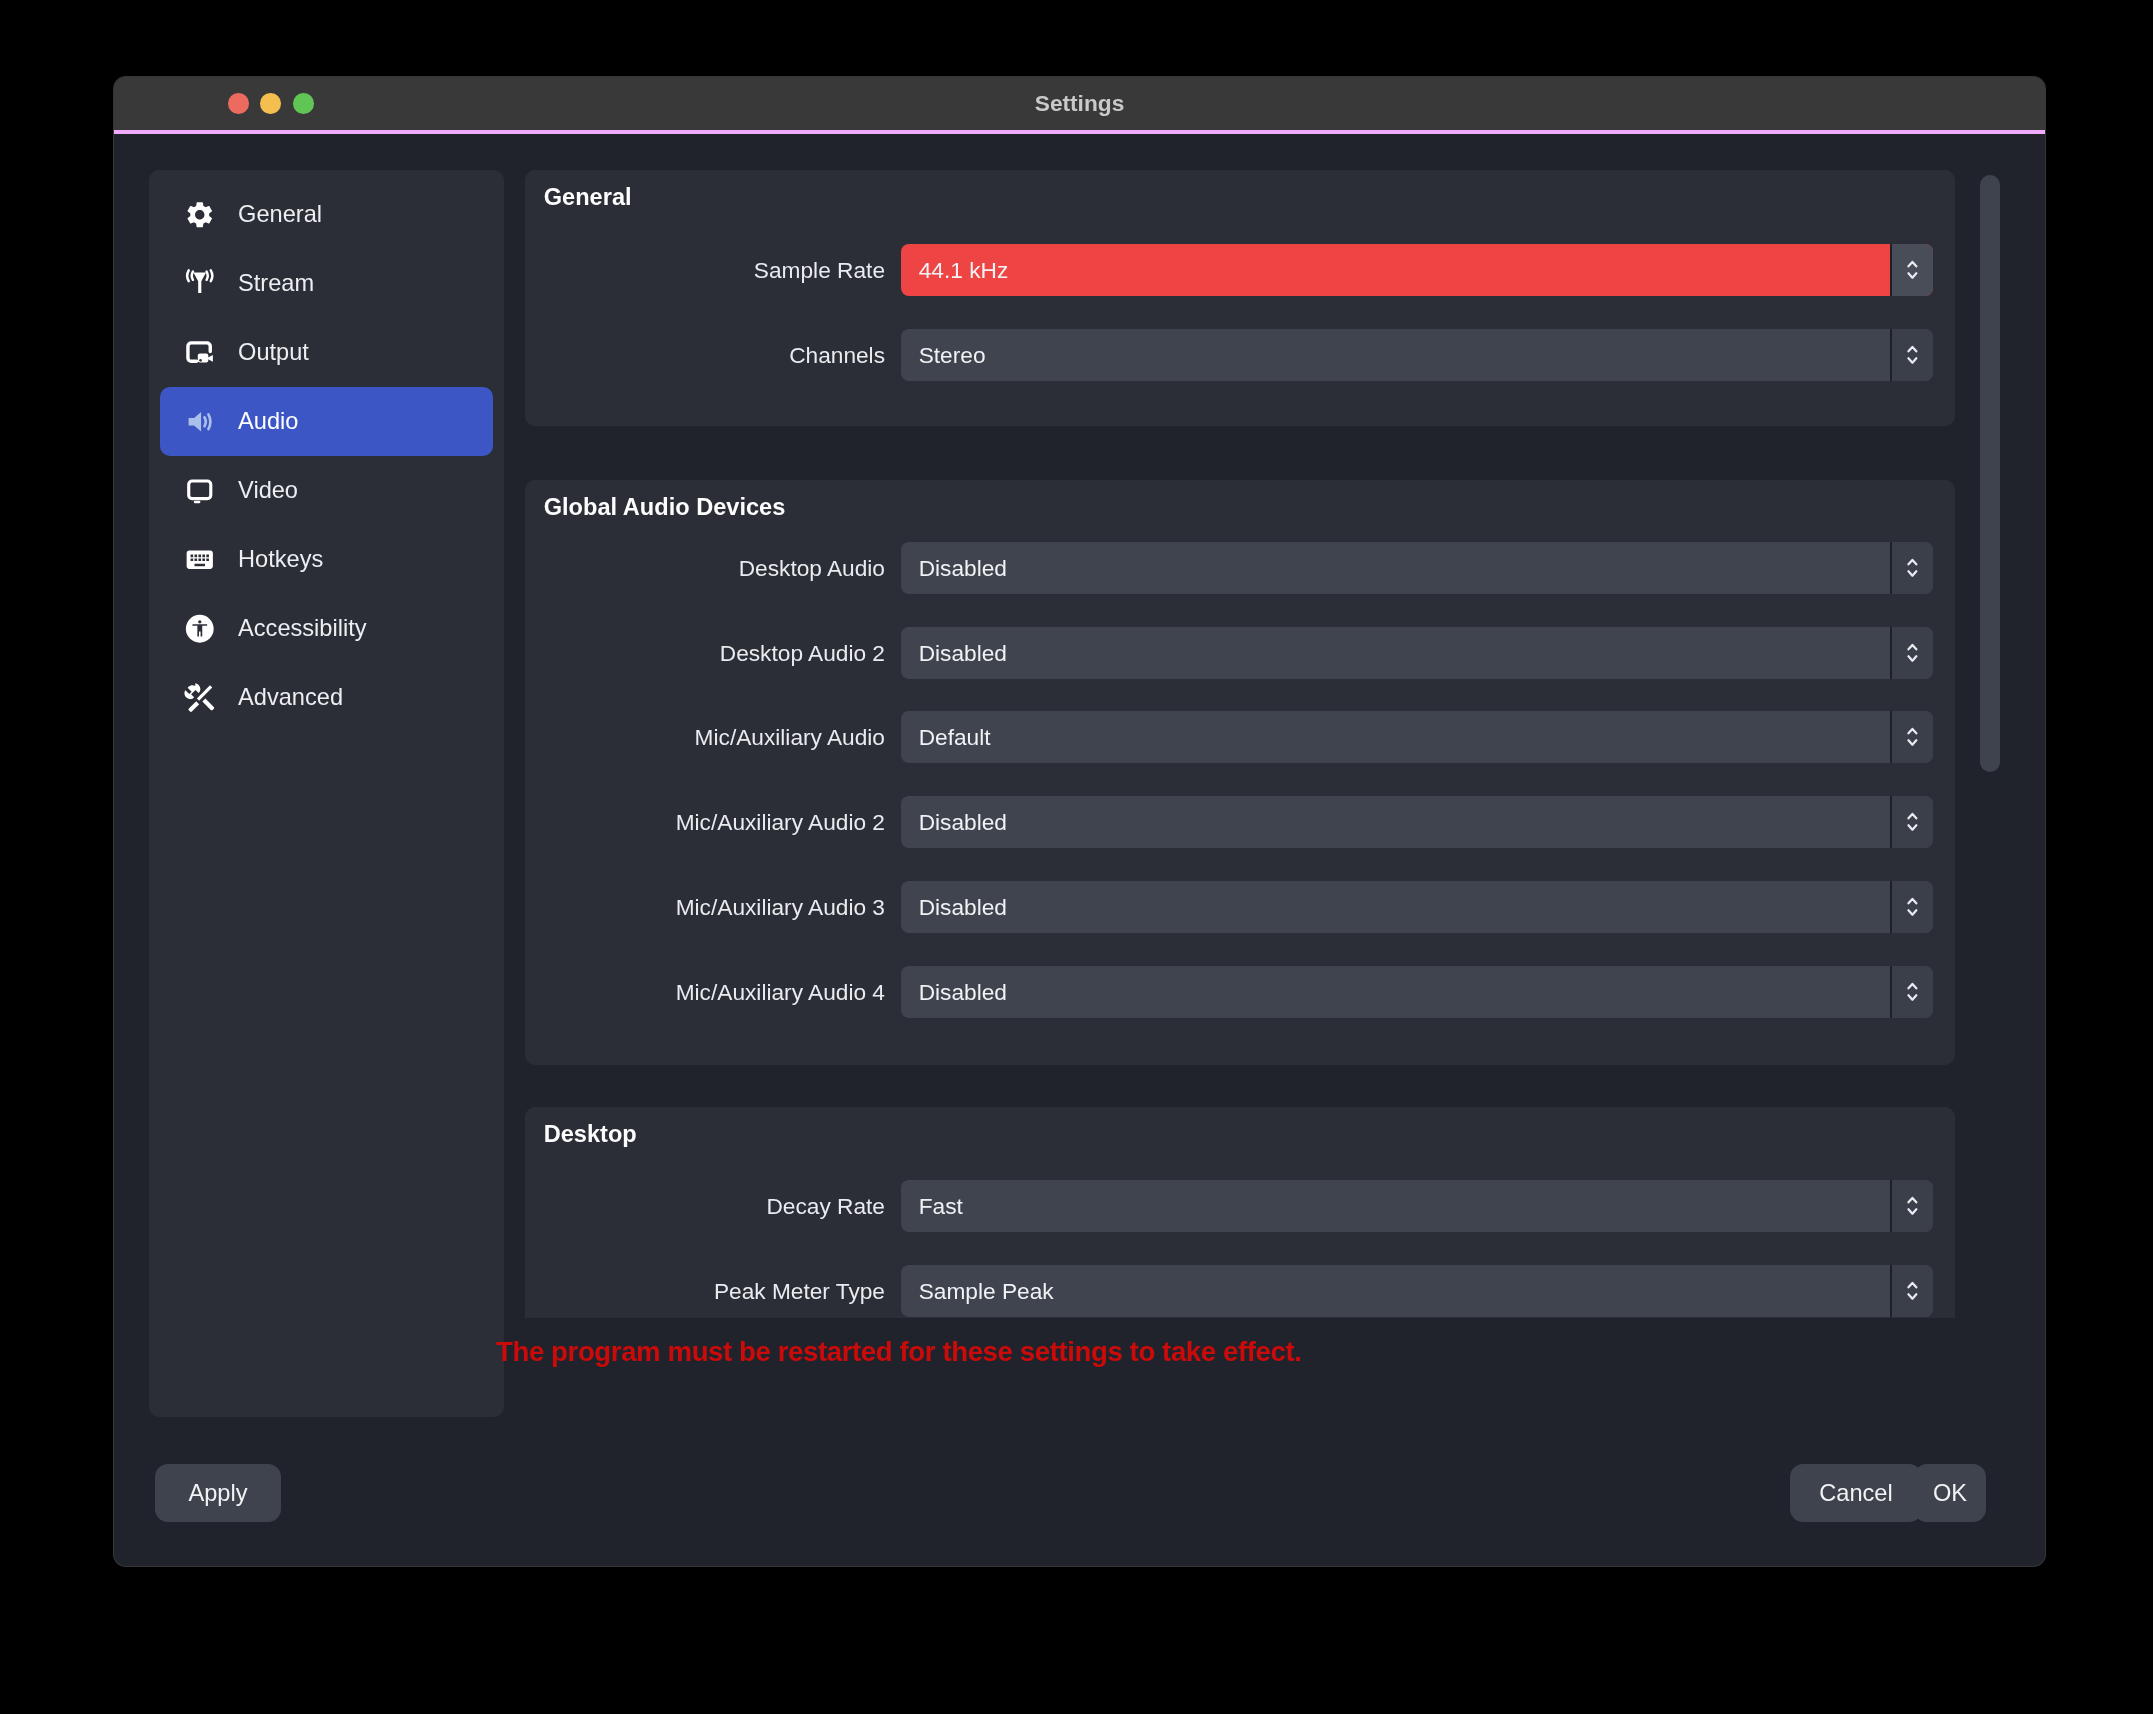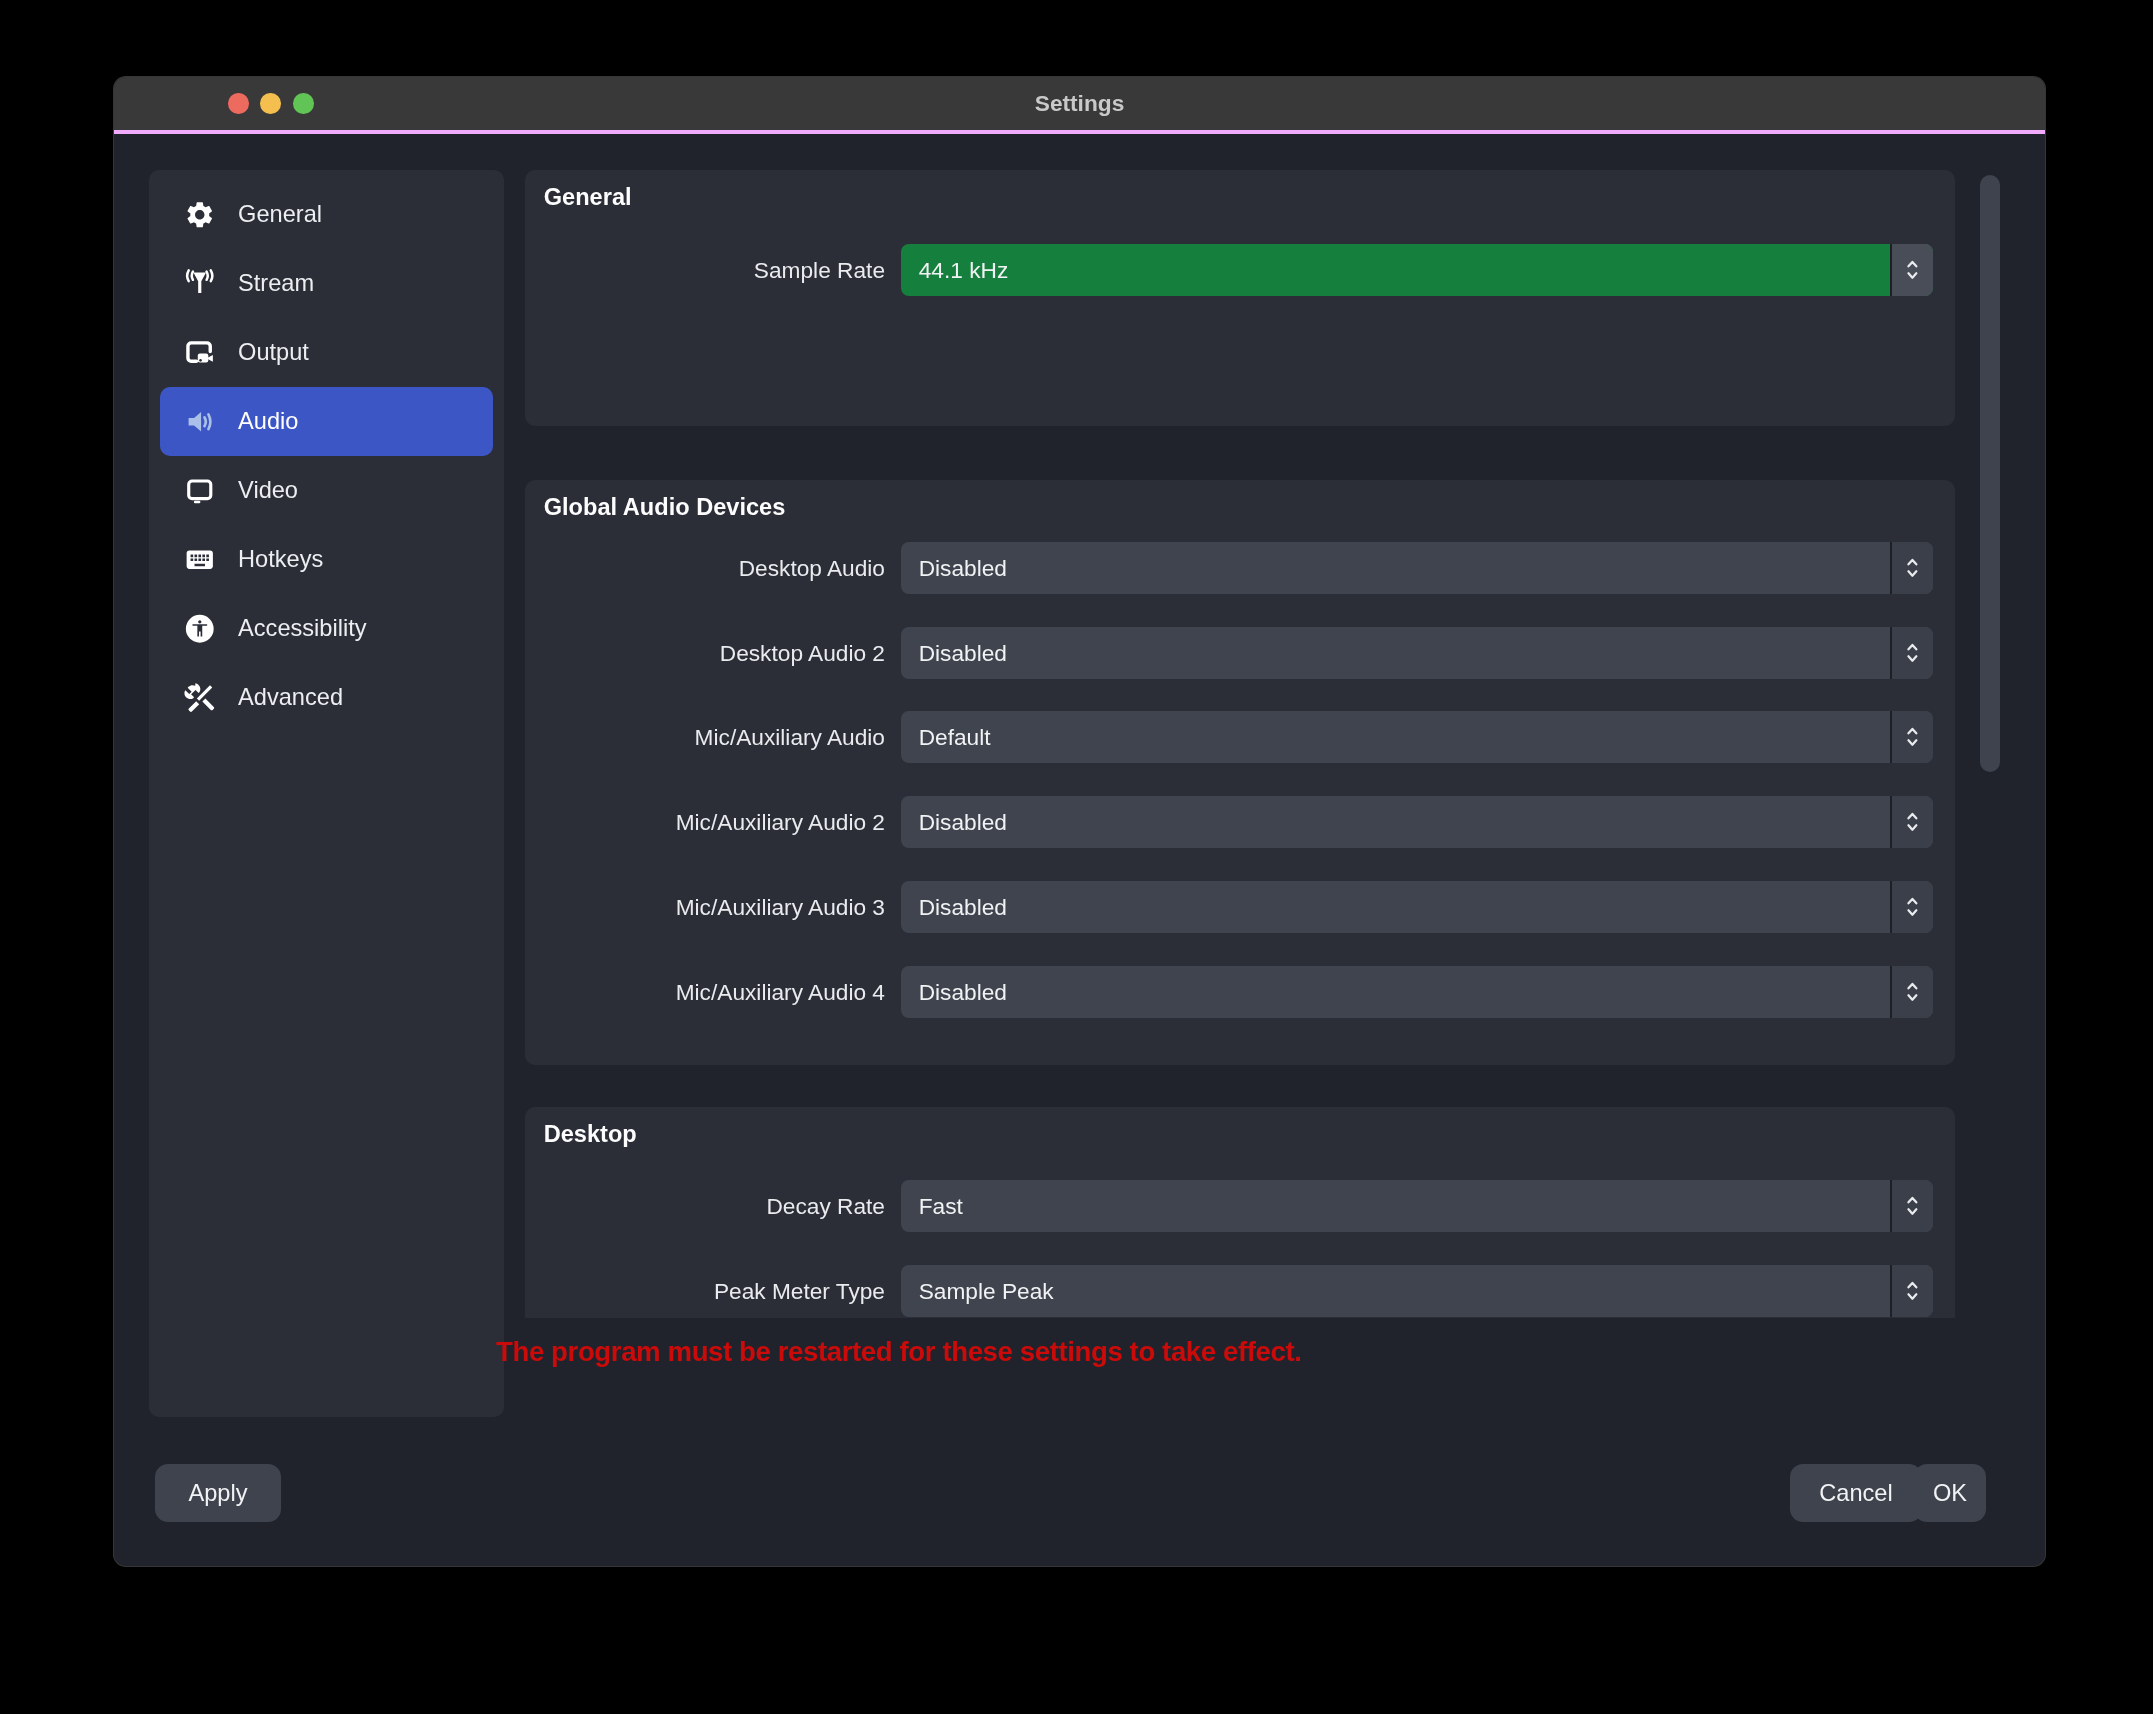--- a/index.html
+++ b/index.html
@@ -56,21 +56,21 @@
     position:absolute;left:376px;top:0;width:1032px;height:52px;background:#3f444e;border-radius:7.9px;
     display:flex;align-items:stretch;overflow:hidden;
   }
   .combo .val{
     flex:1;display:flex;align-items:center;padding-left:17.7px;color:#f1f2f4;font-size:22.7px;white-space:nowrap;
   }
   .combo .stepper{
     width:41px;border-left:2px solid #1e2027;background:#3a3f49;
     display:flex;align-items:center;justify-content:center;
   }
-  .combo.focused{background:#15803d;}
+  .combo.focused{background:#ef4444;}
   .combo.focused .stepper{background:#484d57;}
   .stepper svg{width:14.8px;height:27.6px;display:block;}
   
   .scroll-thumb{
     position:absolute;left:1866px;top:98px;width:19.7px;height:597px;background:#3e434d;border-radius:9.9px;
   }
   
   .notice{
     position:absolute;left:382px;top:1259px;font-size:27.6px;font-weight:700;letter-spacing:-0.4px;color:#cb0a0a;white-space:nowrap;
   }
@@ -193,20 +193,34 @@
       <div class="stepper">
         <span>
                 <svg viewBox="0 0 15 28">
                   <path fill="none" stroke="#e8eaee" stroke-width="2.3" stroke-linecap="round" stroke-linejoin="round" d="M3.5 10.5 7.5 6l4 4.5"></path>
                   <path fill="none" stroke="#e8eaee" stroke-width="2.3" stroke-linecap="round" stroke-linejoin="round" d="M3.5 17.5l4 4.5 4-4.5"></path>
                 </svg>
               </span>
       </div>
     </div>
   </div>
+        <div class="row" style="top: 159px;">
+    <div class="row-label">Channels</div>
+    <div class="combo">
+      <div class="val">Stereo</div>
+      <div class="stepper">
+        <span>
+                <svg viewBox="0 0 15 28">
+                  <path fill="none" stroke="#e8eaee" stroke-width="2.3" stroke-linecap="round" stroke-linejoin="round" d="M3.5 10.5 7.5 6l4 4.5"></path>
+                  <path fill="none" stroke="#e8eaee" stroke-width="2.3" stroke-linecap="round" stroke-linejoin="round" d="M3.5 17.5l4 4.5 4-4.5"></path>
+                </svg>
+              </span>
+      </div>
+    </div>
+  </div>
       </section>
       <section class="panel" style="top: 310px; height: 585px;">
     <div class="panel-title">Global Audio Devices</div>
   <div class="row" style="top: 62px;">
     <div class="row-label">Desktop Audio</div>
     <div class="combo">
       <div class="val">Disabled</div>
       <div class="stepper">
         <span>
                 <svg viewBox="0 0 15 28">

